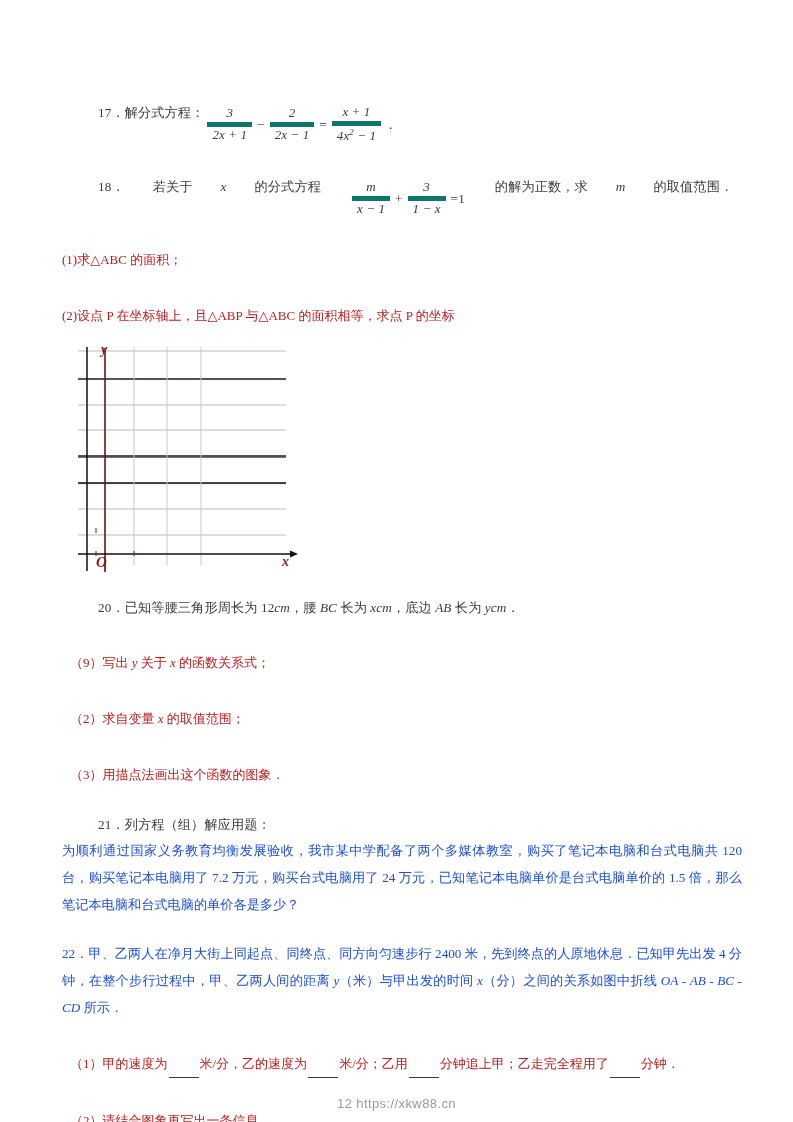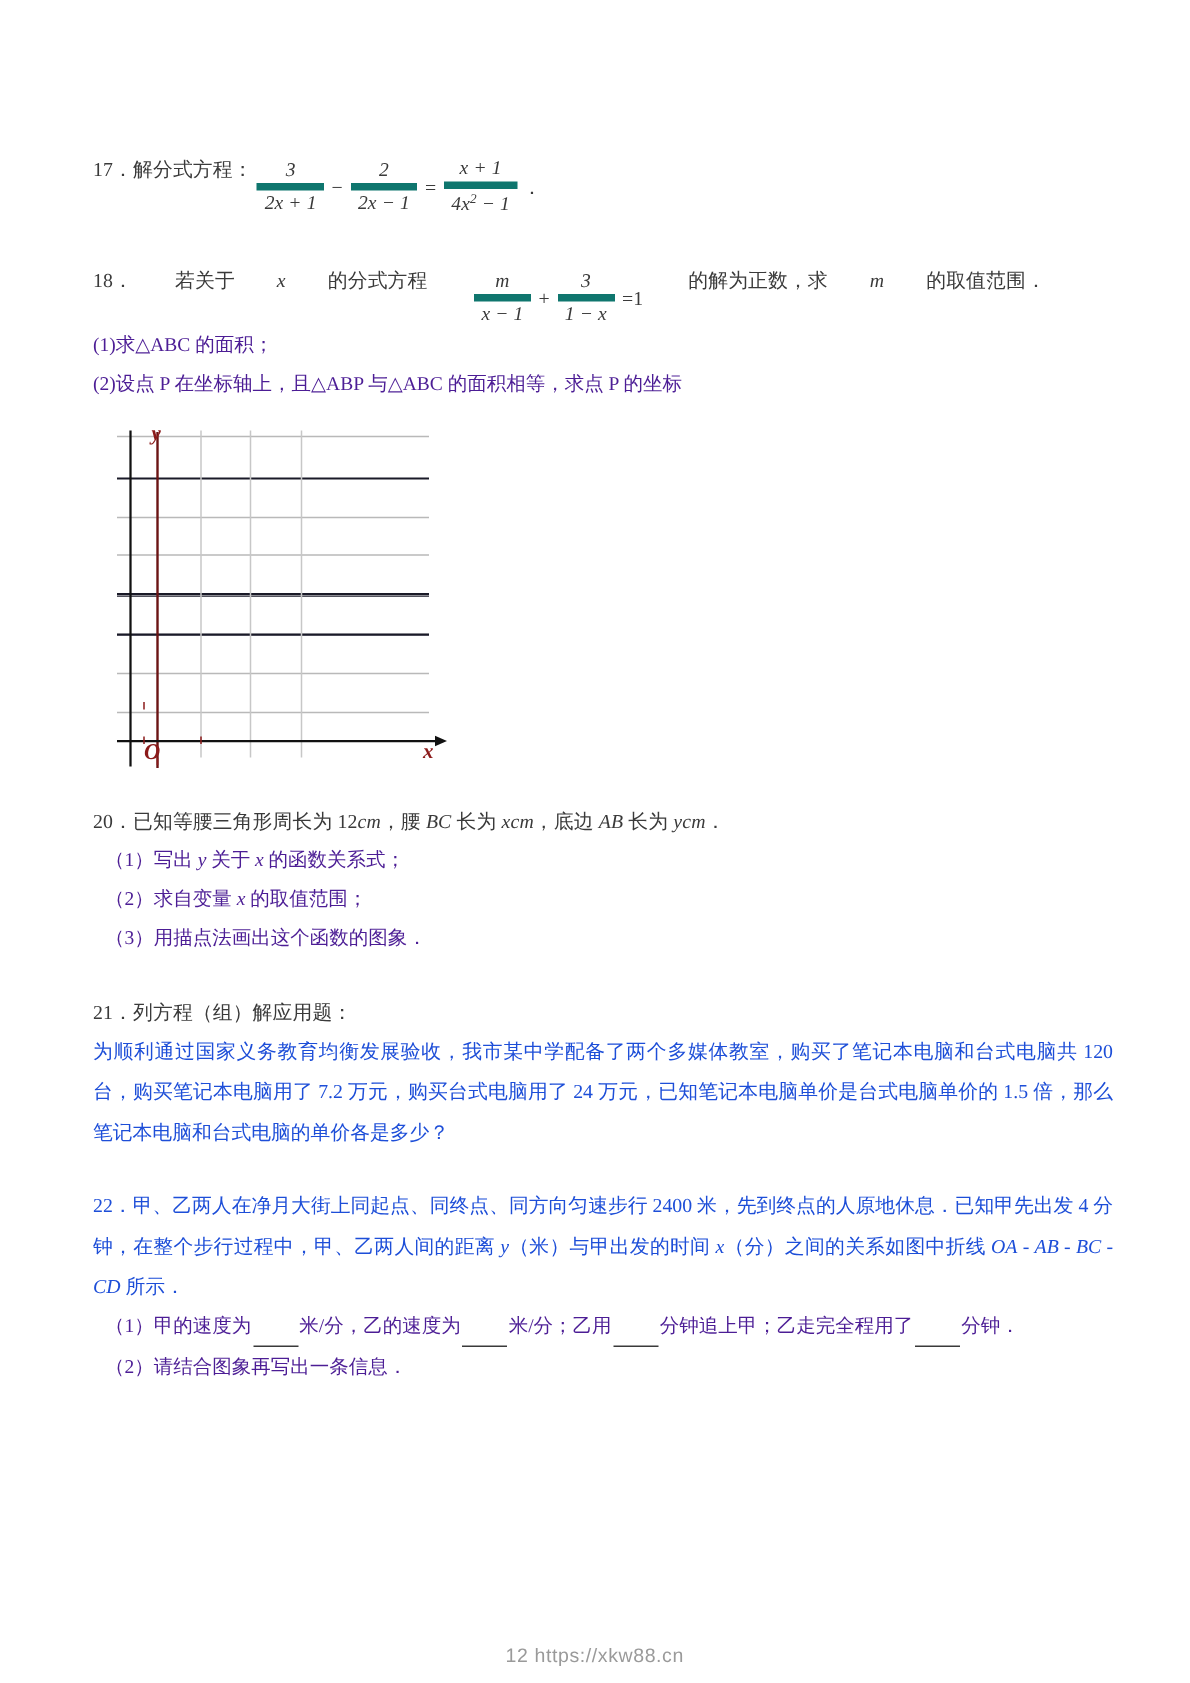--- a/index.html
+++ b/index.html
@@ -27,33 +27,35 @@
     top: 100px;
     width: 680px;
   }
 
   
   .q {
     font-size: 13.2px;
     line-height: 1.9;
     color: #3a3a3a;
     letter-spacing: 0.1px;
+    margin-left: 36px;
   }
   .q-main {
     display: flex;
     align-items: baseline;
     flex-wrap: wrap;
   }
   .num {
     white-space: pre;
   }
   .sub {
     font-size: 13px;
     line-height: 2.0;
-    color: #4c1d95;
+    color: #b91c1c;
+    margin-top: 30px;
   }
   .indent1 { padding-left: 0px; }
   .indent2 { padding-left: 8px; }
 
   .it {
     font-style: italic;
     font-family: "Liberation Serif", "DejaVu Serif", serif;
   }
   .var { font-style: italic; }
 
@@ -248,21 +250,21 @@
         </g>
       </svg>
       <span class="axis-label lbl-y">y</span>
       <span class="axis-label lbl-x">x</span>
       <span class="axis-label lbl-o">O</span>
     </div>
 
     <div class="q blk20">
       <span class="num">20．</span><span>已知等腰三角形周长为 12</span><span class="it">cm</span><span>，腰 </span><span class="it">BC</span><span> 长为 </span><span class="it">xcm</span><span>，底边 </span><span class="it">AB</span><span> 长为 </span><span class="it">ycm</span><span>．</span>
     </div>
-    <div class="sub indent2"><span>（1）写出 </span><span class="var">y</span><span> 关于 </span><span class="var">x</span><span> 的函数关系式；</span></div>
+    <div class="sub indent2"><span>（9）写出 </span><span class="var">y</span><span> 关于 </span><span class="var">x</span><span> 的函数关系式；</span></div>
     <div class="sub indent2"><span>（2）求自变量 </span><span class="var">x</span><span> 的取值范围；</span></div>
     <div class="sub indent2">（3）用描点法画出这个函数的图象．</div>
 
     <div class="q blk21">
       <span class="num">21．</span><span>列方程（组）解应用题：</span>
     </div>
     <div class="para">为顺利通过国家义务教育均衡发展验收，我市某中学配备了两个多媒体教室，购买了笔记本电脑和台式电脑共 120 台，购买笔记本电脑用了 7.2 万元，购买台式电脑用了 24 万元，已知笔记本电脑单价是台式电脑单价的 1.5 倍，那么笔记本电脑和台式电脑的单价各是多少？</div>
 
     <div class="para blk22"><span class="num">22．</span><span>甲、乙两人在净月大街上同起点、同终点、同方向匀速步行 2400 米，先到终点的人原地休息．已知甲先出发 4 分钟，在整个步行过程中，甲、乙两人间的距离 </span><span class="var">y</span><span>（米）与甲出发的时间 </span><span class="var">x</span><span>（分）之间的关系如图中折线 </span><span class="it">OA</span><span> - </span><span class="it">AB</span><span> - </span><span class="it">BC</span><span> - </span><span class="it">CD</span><span> 所示．</span></div>
 

